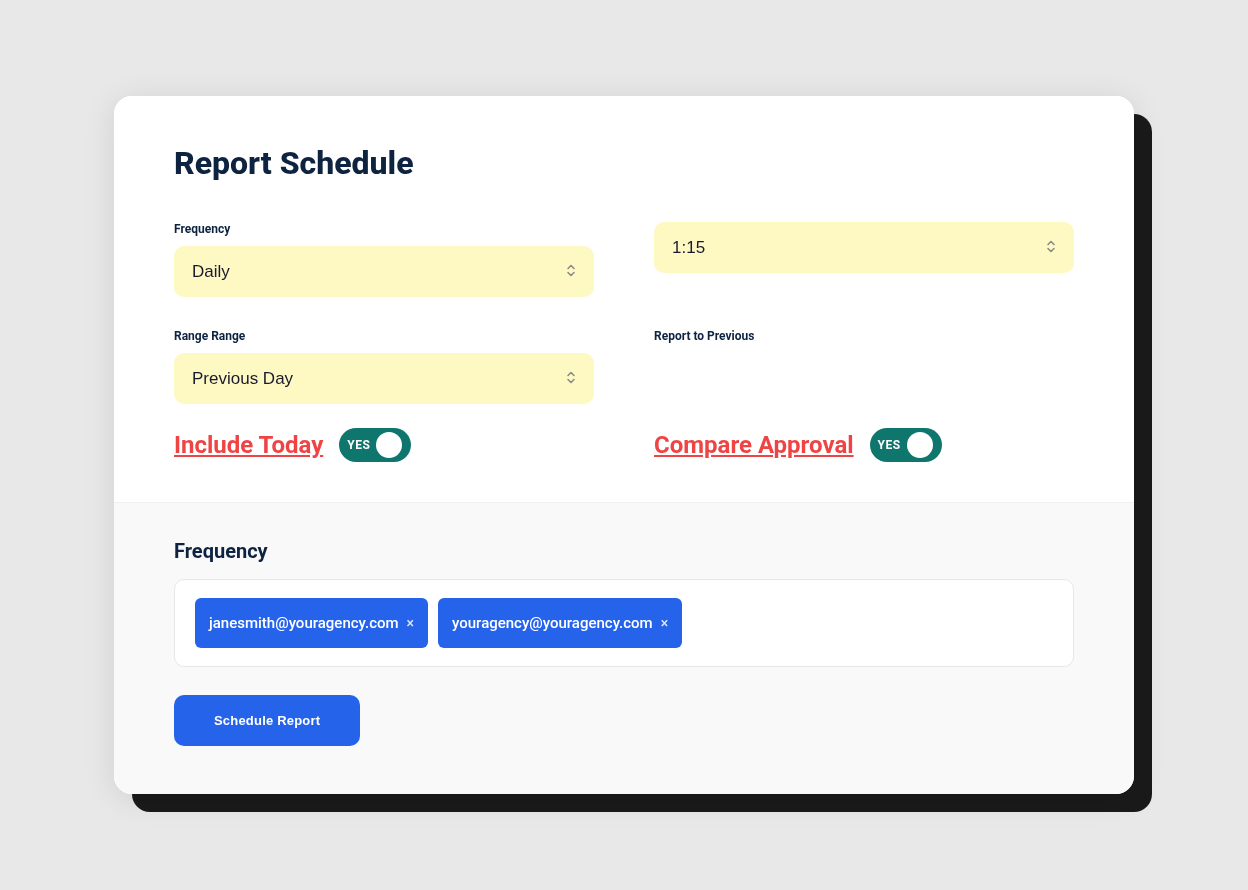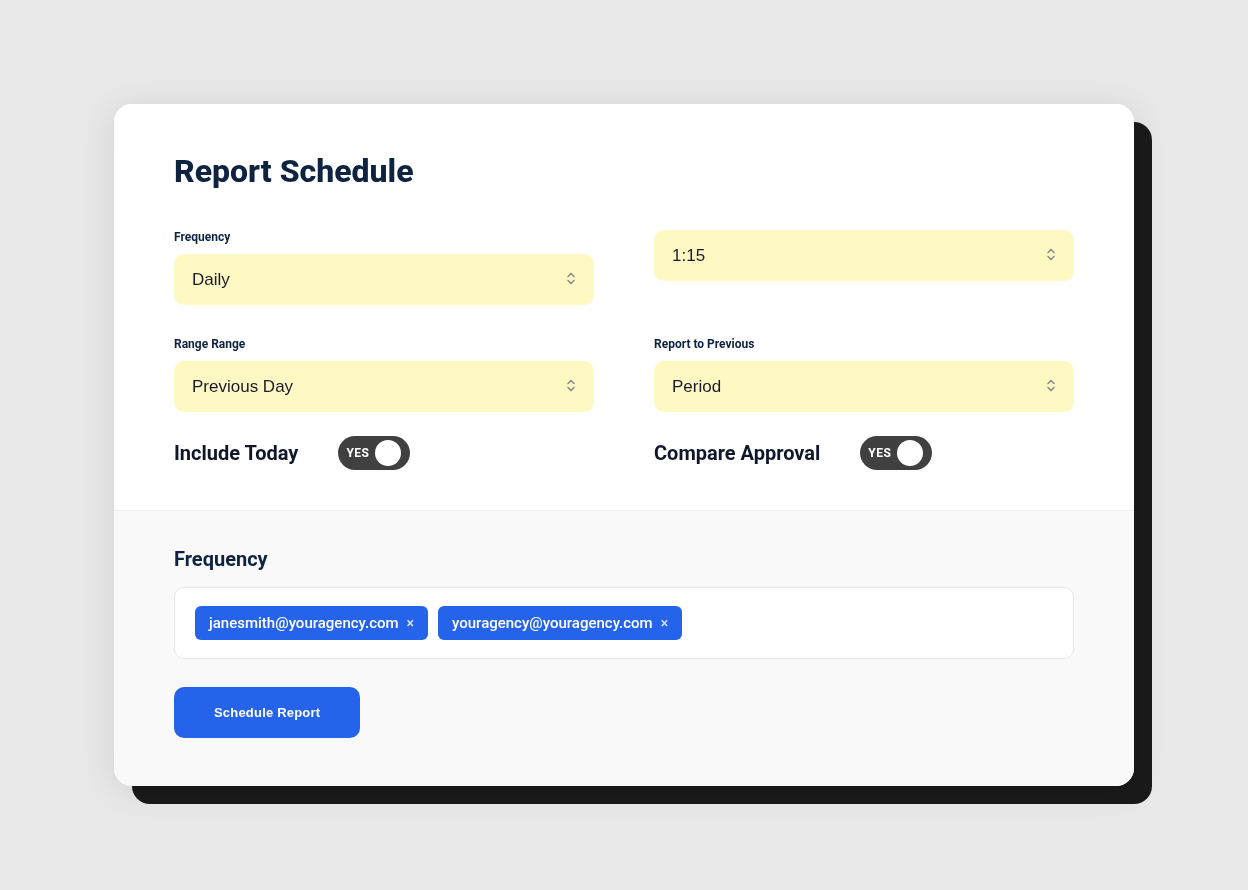--- a/index.html
+++ b/index.html
@@ -104,35 +104,35 @@
     }
 
     .toggle-row {
       display: flex;
       align-items: center;
       gap: 16px;
       margin-top: 8px;
     }
 
     .toggle-label {
-      font-size: 20px;
+      font-size: 24px;
       font-weight: 700;
-      color: #0f172a;
+      color: #ef4444;
+      text-decoration: underline;
     }
 
     .toggle {
       display: flex;
       align-items: center;
-      background: #404040;
+      background: #0f766e;
       border-radius: 20px;
       padding: 4px 6px 4px 8px;
       gap: 6px;
       cursor: pointer;
       min-width: 72px;
-      margin-left: 24px;
     }
 
     .toggle-yes-text {
       font-size: 12px;
       font-weight: 700;
       color: #ffffff;
       letter-spacing: 0.5px;
     }
 
     .toggle-circle {
@@ -169,21 +169,21 @@
       min-height: 64px;
     }
 
     .tag {
       display: flex;
       align-items: center;
       gap: 8px;
       background: #2563eb;
       color: #ffffff;
       border-radius: 6px;
-      padding: 8px 14px;
+      padding: 16px 14px;
       font-size: 15px;
       font-weight: 500;
     }
 
     .tag-remove {
       cursor: pointer;
       font-size: 14px;
       opacity: 0.85;
       line-height: 1;
     }
@@ -258,31 +258,20 @@
             </select>
             <span class="select-icon"><svg width="14" height="14" viewBox="0 0 14 14" fill="none" xmlns="http://www.w3.org/2000/svg">
       <path d="M4 5L7 2L10 5" stroke="#888" stroke-width="1.5" stroke-linecap="round" stroke-linejoin="round"></path>
       <path d="M4 9L7 12L10 9" stroke="#888" stroke-width="1.5" stroke-linecap="round" stroke-linejoin="round"></path>
     </svg></span>
           </div>
         </div>
 
         <div class="form-group">
           <label class="form-label">Report to Previous</label>
-          <div class="select-wrapper">
-            <select class="select-control">
-              <option>Period</option>
-              <option>Day</option>
-              <option>Week</option>
-            </select>
-            <span class="select-icon"><svg width="14" height="14" viewBox="0 0 14 14" fill="none" xmlns="http://www.w3.org/2000/svg">
-      <path d="M4 5L7 2L10 5" stroke="#888" stroke-width="1.5" stroke-linecap="round" stroke-linejoin="round"></path>
-      <path d="M4 9L7 12L10 9" stroke="#888" stroke-width="1.5" stroke-linecap="round" stroke-linejoin="round"></path>
-    </svg></span>
-          </div>
         </div>
       </div>
 
       <div class="toggles-row">
 
         <div class="toggle-row">
           <span class="toggle-label">Include Today</span>
           <div class="toggle">
             <span class="toggle-yes-text">YES</span>
             <div class="toggle-circle"></div>

